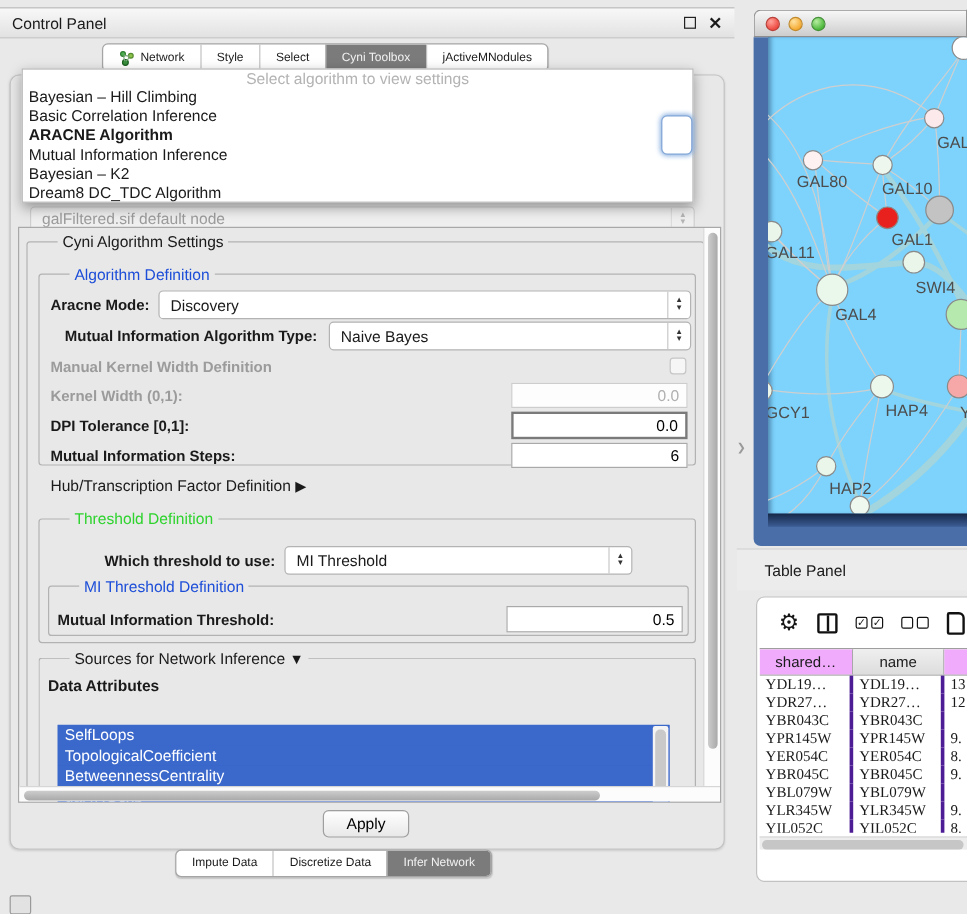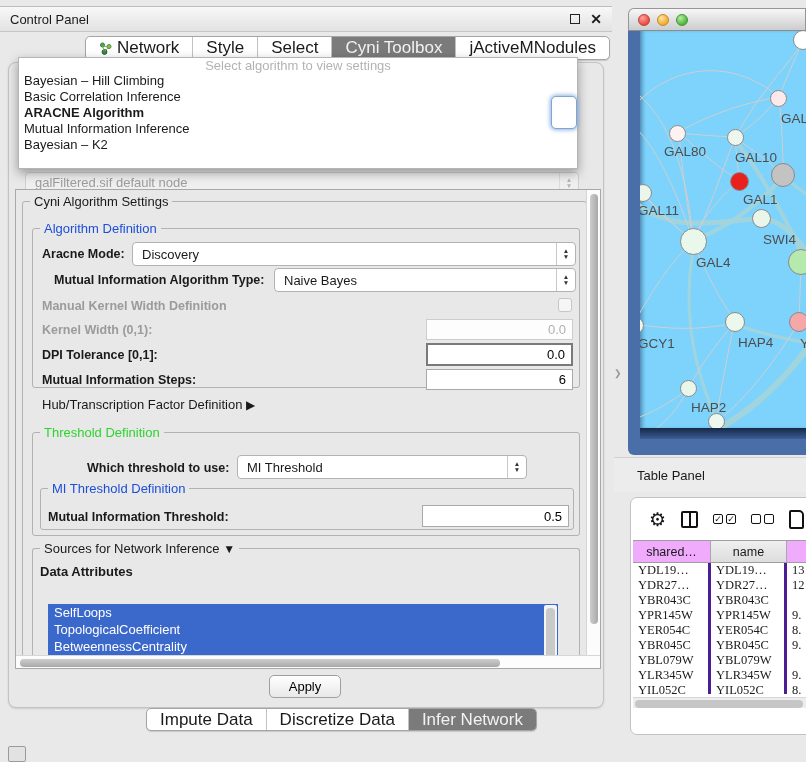--- a/index.html
+++ b/index.html
@@ -9,38 +9,38 @@
   
   #control-panel { position:absolute; left:0; top:0; width:612px; height:762px; }
   #cp-titlebar { position:absolute; left:0; top:6px; width:612px; height:26px;
     background:linear-gradient(#f8f8f8,#e2e2e2); border-top:1px solid #bdbdbd; border-bottom:1px solid #c6c6c6;
     display:flex; align-items:center; padding:0 10px; font-size:13px; }
   #cp-title { flex:1; }
   .float-ic { width:10px; height:10px; border:1.5px solid #222; display:inline-block; margin-right:10px; }
   .close-ic { font-weight:bold; font-size:14px; line-height:10px; }
 
   .segtabs { position:absolute; display:flex; background:#fff; border:1px solid #a5a5a5; border-radius:5px; overflow:hidden; height:24px; box-shadow:0 1px 1px rgba(0,0,0,.15); }
-  .segtab { display:flex; align-items:center; padding:0 13px; font-size:17px; border-left:1px solid #c2c2c2; cursor:default; white-space:nowrap; }
+  .segtab { display:flex; align-items:center; padding:0 13px; font-size:10px; border-left:1px solid #c2c2c2; cursor:default; white-space:nowrap; }
   .segtab:first-child { border-left:none; }
   .segtab.selected { background:#7b7b7b; color:#f2f2f2; }
   .nticon { margin-right:5px; display:inline-flex; }
 
   #cp-card { position:absolute; left:8px; top:62px; width:596px; height:646px; background:#e8e8e8;
     border:1px solid #c3c3c3; border-radius:8px; box-shadow:0 1px 2px rgba(0,0,0,.12); }
 
   
   .combo { position:absolute; background:#fff; border:1px solid #b3b3b3; border-radius:4px; height:24px;
     font-size:13px; display:flex; align-items:center; padding-left:9px; }
   .combo .arrows { position:absolute; right:0; top:0; bottom:0; width:19px; border-left:1px solid #c9c9c9;
     display:flex; flex-direction:column; align-items:center; justify-content:center; font-size:6.5px; color:#333; line-height:6px; }
   .combo.dim { background:#efefef; border-color:#cfcfcf; color:#9c9c9c; }
   .combo.dim .arrows { color:#b5b5b5; border-left-color:#dcdcdc; }
 
   .grp { position:absolute; border:1px solid #b2b2b2; border-radius:3px; }
-  .gt { position:absolute; top:-8px; left:7px; background:#e8e8e8; padding:0 4px; font-size:13px; white-space:nowrap; }
+  .gt { position:absolute; top:-8px; left:25px; background:#e8e8e8; padding:0 4px; font-size:13px; white-space:nowrap; }
   .gt.blue { color:#1d4ed8; }
   .gt.green { color:#2ed32e; }
 
   .flabel { position:absolute; font-size:12.5px; font-weight:bold; white-space:nowrap; }
   .flabel.dim { color:#9b9b9b; }
   .fin { position:absolute; height:21px; border:1px solid #a9a9a9; background:#fff; font-size:13px;
     text-align:right; padding-right:6px; font-family:"Liberation Sans",sans-serif; }
   .fin.dim { color:#b0b0b0; border-color:#cdcdcd; background:#fdfdfd; }
   .fin.focus { border:2px solid #7a7a7a; }
 
@@ -260,20 +260,21 @@
     </div>
 
   <div id="algo-popup">
     <div id="algo-header">Select algorithm to view settings</div>
     <div id="algo-list">
         <div class="algo-item">Bayesian – Hill Climbing</div>
         <div class="algo-item">Basic Correlation Inference</div>
         <div class="algo-item bold">ARACNE Algorithm</div>
         <div class="algo-item">Mutual Information Inference</div>
         <div class="algo-item">Bayesian – K2</div>
+        <div class="algo-item">Dream8 DC_TDC Algorithm</div>
       </div>
   </div>
   <div id="focus-artifact"></div>
 </section>
 
 <span id="divider-handle">❯</span>
 
 <section id="net-window">
   <div id="net-titlebar">
     <span class="light red"></span>

